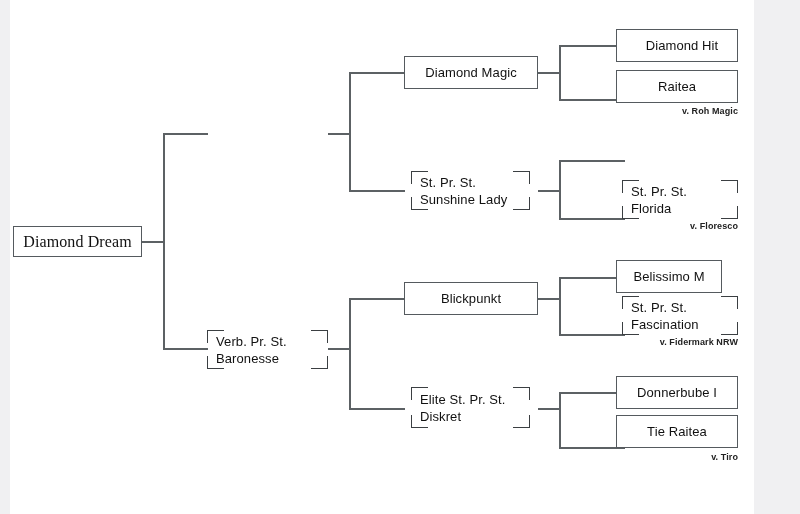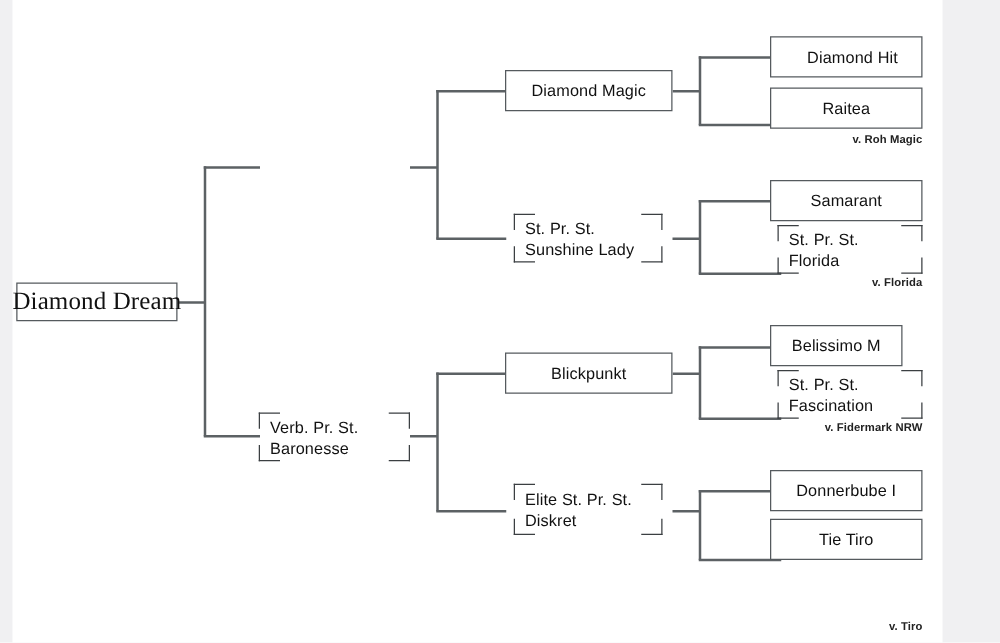--- a/index.html
+++ b/index.html
@@ -76,21 +76,21 @@
     right: 0; bottom: 0;
     border-right: 1.5px solid #3b3f42;
     border-bottom: 1.5px solid #3b3f42;
   }
   .node .line {
     white-space: nowrap;
   }
   
   .node.root {
     font-family: "Liberation Serif", serif;
-    font-size: 20px;
+    font-size: 16px;
   }
   
   .conn {
     position: absolute;
     background: #5c6164;
   }
   .conn.v { width: 1.5px; }
   .conn.h { height: 1.5px; }
   
   .annot {
@@ -185,47 +185,44 @@
   </div>
 
   <div class="node boxed" style="left:606px; top:29px; width:122px; height:33px;padding-left:10px;">
     <span class="line">Diamond Hit</span>
   </div>
   <div class="node boxed" style="left:606px; top:70px; width:122px; height:33px;">
     <span class="line">Raitea</span>
   </div>
   <div class="annot" style="left:578px; top:106px; width:150px;">v. Roh Magic</div>
 
-  <div class="node boxed" style="left:606px; top:144px; width:122px; height:33px;">
-    <span class="line">Samarant</span>
-  </div>
   <div class="node bracket" style="left:612px; top:180px; width:116px; height:39px;">
     <span class="br tl"></span>
     <span class="br bl"></span>
     <span class="br tr"></span>
     <span class="br br2"></span>
     <span class="line">St. Pr. St.</span>
     <span class="line">Florida</span>
   </div>
-  <div class="annot" style="left:578px; top:221px; width:150px;">v. Florida</div>
+  <div class="annot" style="left:578px; top:221px; width:150px;">v. Floresco</div>
 
   <div class="node boxed" style="left:606px; top:260px; width:106px; height:33px;">
     <span class="line">Belissimo M</span>
   </div>
   <div class="node bracket" style="left:612px; top:296px; width:116px; height:39px;">
     <span class="br tl"></span>
     <span class="br bl"></span>
     <span class="br tr"></span>
     <span class="br br2"></span>
     <span class="line">St. Pr. St.</span>
     <span class="line">Fascination</span>
   </div>
   <div class="annot" style="left:578px; top:337px; width:150px;">v. Fidermark NRW</div>
 
   <div class="node boxed" style="left:606px; top:376px; width:122px; height:33px;">
     <span class="line">Donnerbube I</span>
   </div>
   <div class="node boxed" style="left:606px; top:415px; width:122px; height:33px;">
-    <span class="line">Tie Tiro</span>
-  </div>
-  <div class="annot" style="left:578px; top:452px; width:150px;margin-top:44px;">v. Tiro</div>
+    <span class="line">Tie Raitea</span>
+  </div>
+  <div class="annot" style="left:578px; top:452px; width:150px;">v. Tiro</div>
 
 </div>
 
 </body></html>

